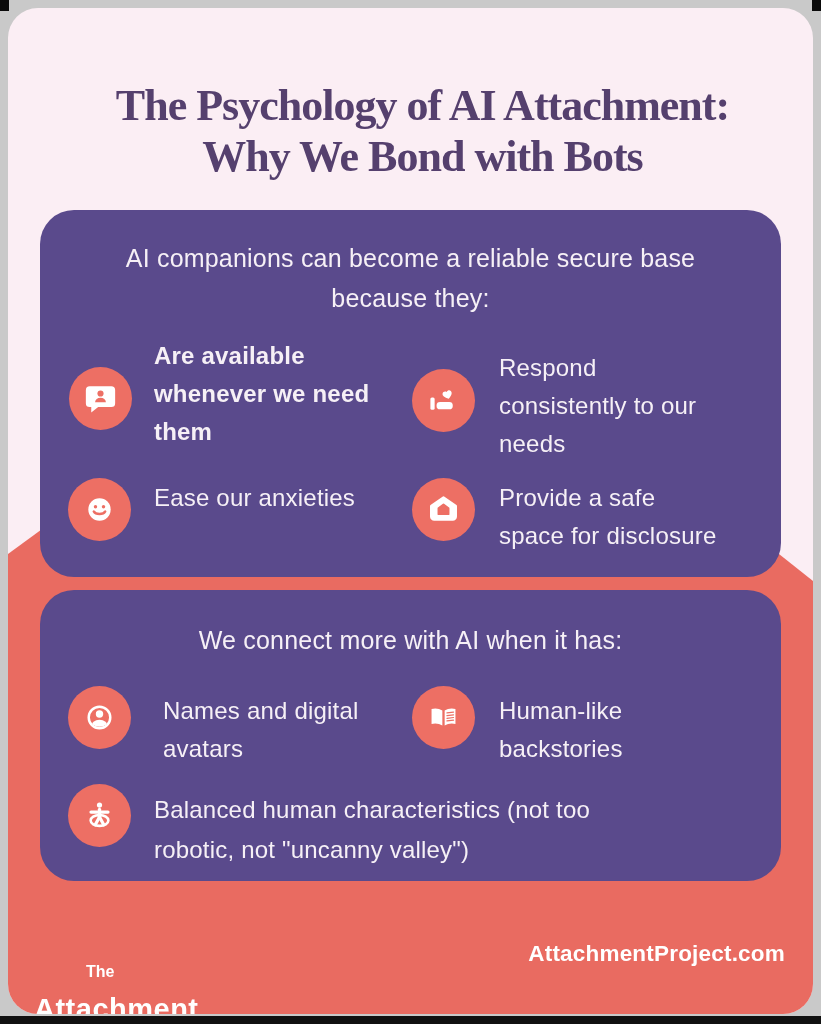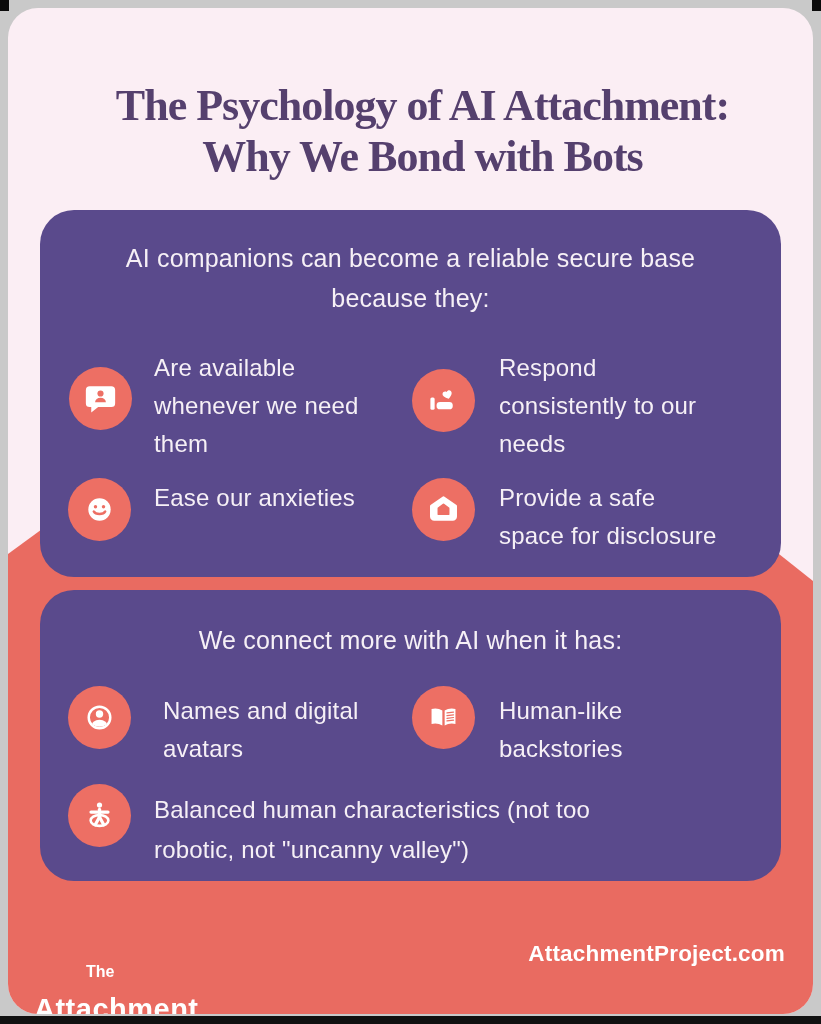--- a/index.html
+++ b/index.html
@@ -31,21 +31,21 @@
   .card-header .ln{display:block;}
 
   .icon-circle{position:absolute;width:63px;height:63px;border-radius:50%;background:#ED6F64;
                display:flex;align-items:center;justify-content:center;}
   .icon-circle svg{width:37px;height:37px;display:block;}
 
   .item-text{position:absolute;color:#F6F0F6;font-size:24px;line-height:38px;letter-spacing:0.2px;}
   .item-text .ln{display:block;}
 
   
-  .pos-iA{left:29px;top:157px;}   .pos-tA{left:114px;top:139px;width:270px;}
+  .pos-iA{left:29px;top:157px;}   .pos-tA{left:114px;top:127px;width:270px;font-weight:bold;}
   .pos-iB{left:372px;top:159px;}  .pos-tB{left:459px;top:139px;width:270px;}
   .pos-iC{left:28px;top:268px;}   .pos-tC{left:114px;top:269px;width:270px;}
   .pos-iD{left:372px;top:268px;}  .pos-tD{left:459px;top:269px;width:270px;}
   
   .pos-iE{left:28px;top:96px;}    .pos-tE{left:114px;top:102px;width:290px;margin-left:9px;}
   .pos-iF{left:372px;top:96px;}   .pos-tF{left:459px;top:102px;width:250px;}
   .pos-iG{left:28px;top:194px;}   .pos-tG{left:114px;top:200px;width:590px;line-height:40px;}
 
   .logo{position:absolute;left:26px;top:956px;color:#ffffff;
         font-family:Liberation Sans, sans-serif;font-weight:bold;line-height:1;}

